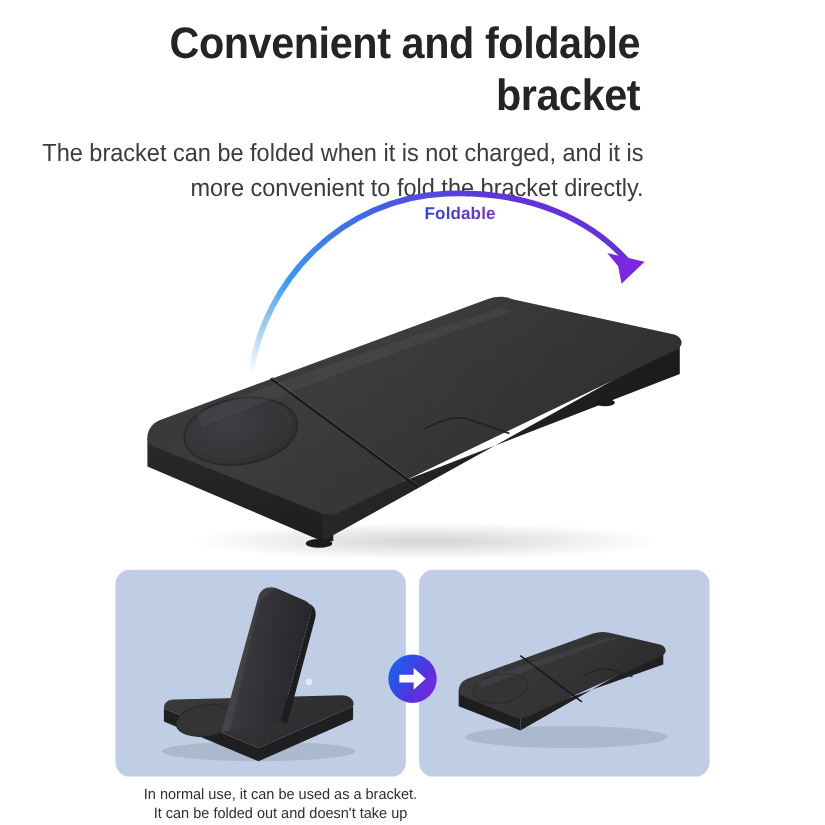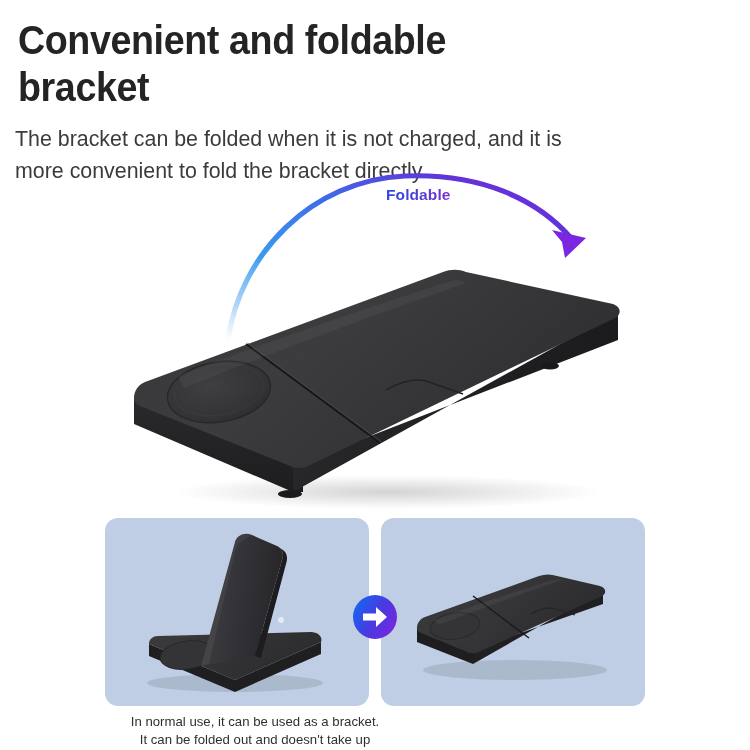--- a/index.html
+++ b/index.html
@@ -15,21 +15,21 @@
     font-family: "Liberation Sans", "DejaVu Sans", sans-serif;
     -webkit-font-smoothing: antialiased;
   }
 
   
   #header-block {
     position: absolute;
     top: 0;
     left: 0;
     width: 600px;
-    text-align: left;
+    text-align: right;
   }
   #page-title {
     margin: 0;
     padding-top: 17px;
     font-size: 40px;
     line-height: 1.18;
     font-weight: 700;
     letter-spacing: -0.4px;
     color: #242424;
     font-family: "Liberation Sans", "DejaVu Sans", sans-serif;

